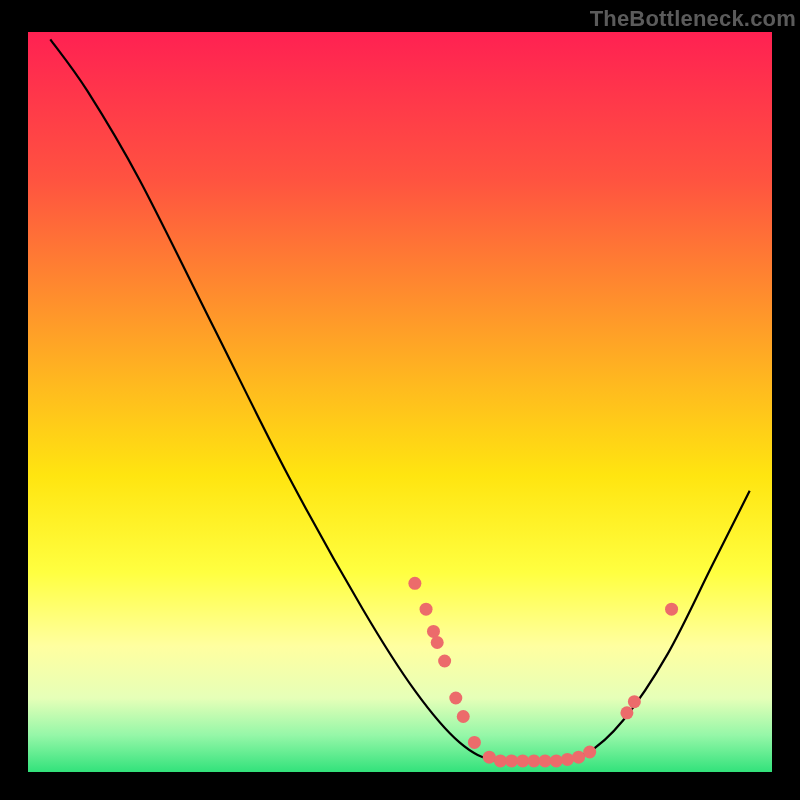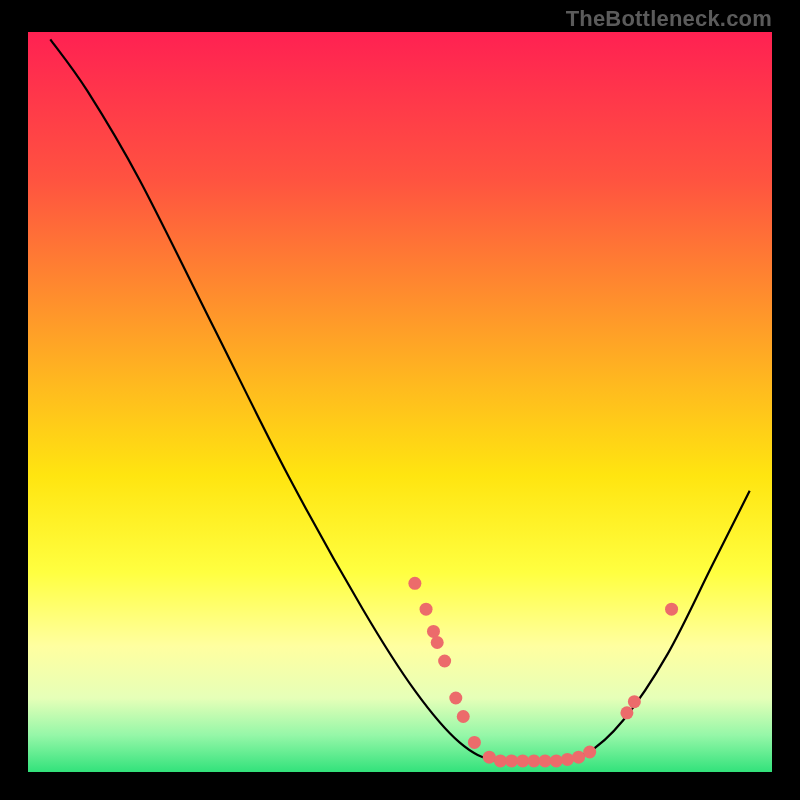--- a/index.html
+++ b/index.html
@@ -12,21 +12,21 @@
     font-family: Arial, Helvetica, sans-serif;
   }
   .stage {
     position: relative;
     width: 800px;
     height: 800px;
   }
   .watermark {
     position: absolute;
     top: 6px;
-    right: 28px;
+    right: 4px;
     color: #5b5b5b;
     font-size: 22px;
     font-weight: 600;
     letter-spacing: 0.2px;
     user-select: none;
   }
   svg {
     display: block;
   }
 </style>

